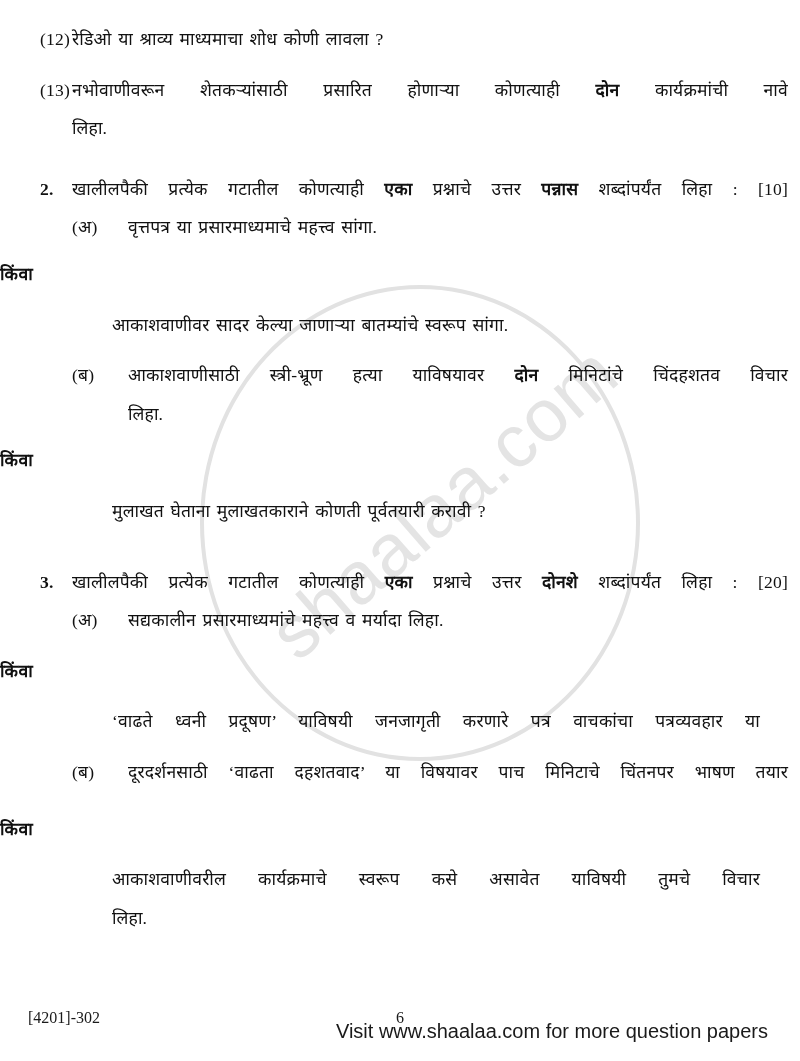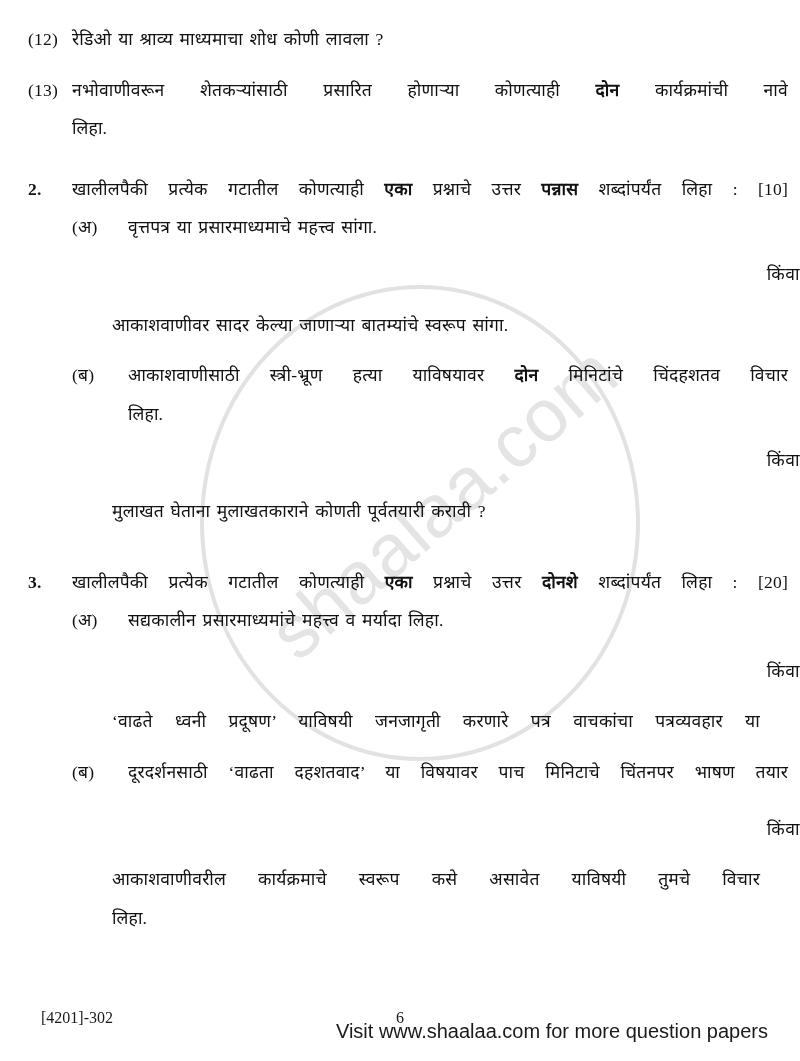--- a/index.html
+++ b/index.html
@@ -71,21 +71,21 @@
   }
 
   
   .q-row {
     display: flex;
     align-items: flex-start;
   }
   .q-num {
     flex: 0 0 auto;
     width: 72px;
-    padding-left: 28px;
+    padding-left: 40px;
     box-sizing: border-box;
     font-weight: bold;
     font-size: 17.5px;
   }
   .sub-label {
     flex: 0 0 auto;
     width: 56px;
     box-sizing: border-box;
     font-size: 17.5px;
   }
@@ -96,22 +96,22 @@
   .just-full {
     text-align: justify;
     text-align-last: justify;
     word-spacing: 2px;
   }
   .cont-line {
     word-spacing: 2px;
   }
 
   .or-line {
-    text-align: right;
-    font-weight: normal;
+    text-align: left;
+    font-weight: bold;
     font-size: 17.5px;
     letter-spacing: 0.5px;
   }
 
   
   .s-top-12 { margin-top: 12px; }
   .s-top-16 { margin-top: 24px; }
   .s-top-20 { margin-top: 20px; }
   .s-top-26 { margin-top: 26px; }
   .s-top-30 { margin-top: 30px; }
@@ -127,21 +127,21 @@
   .footer {
     position: absolute;
     left: 0;
     bottom: 0;
     width: 800px;
     height: 56px;
     z-index: 2;
   }
   .paper-code {
     position: absolute;
-    left: 41px;
+    left: 28px;
     top: 4px;
     font-family: "Liberation Serif", "DejaVu Serif", serif;
     font-size: 16px;
     color: #1a1a1a;
   }
   .page-number {
     position: absolute;
     left: 0;
     top: 4px;
     width: 800px;

